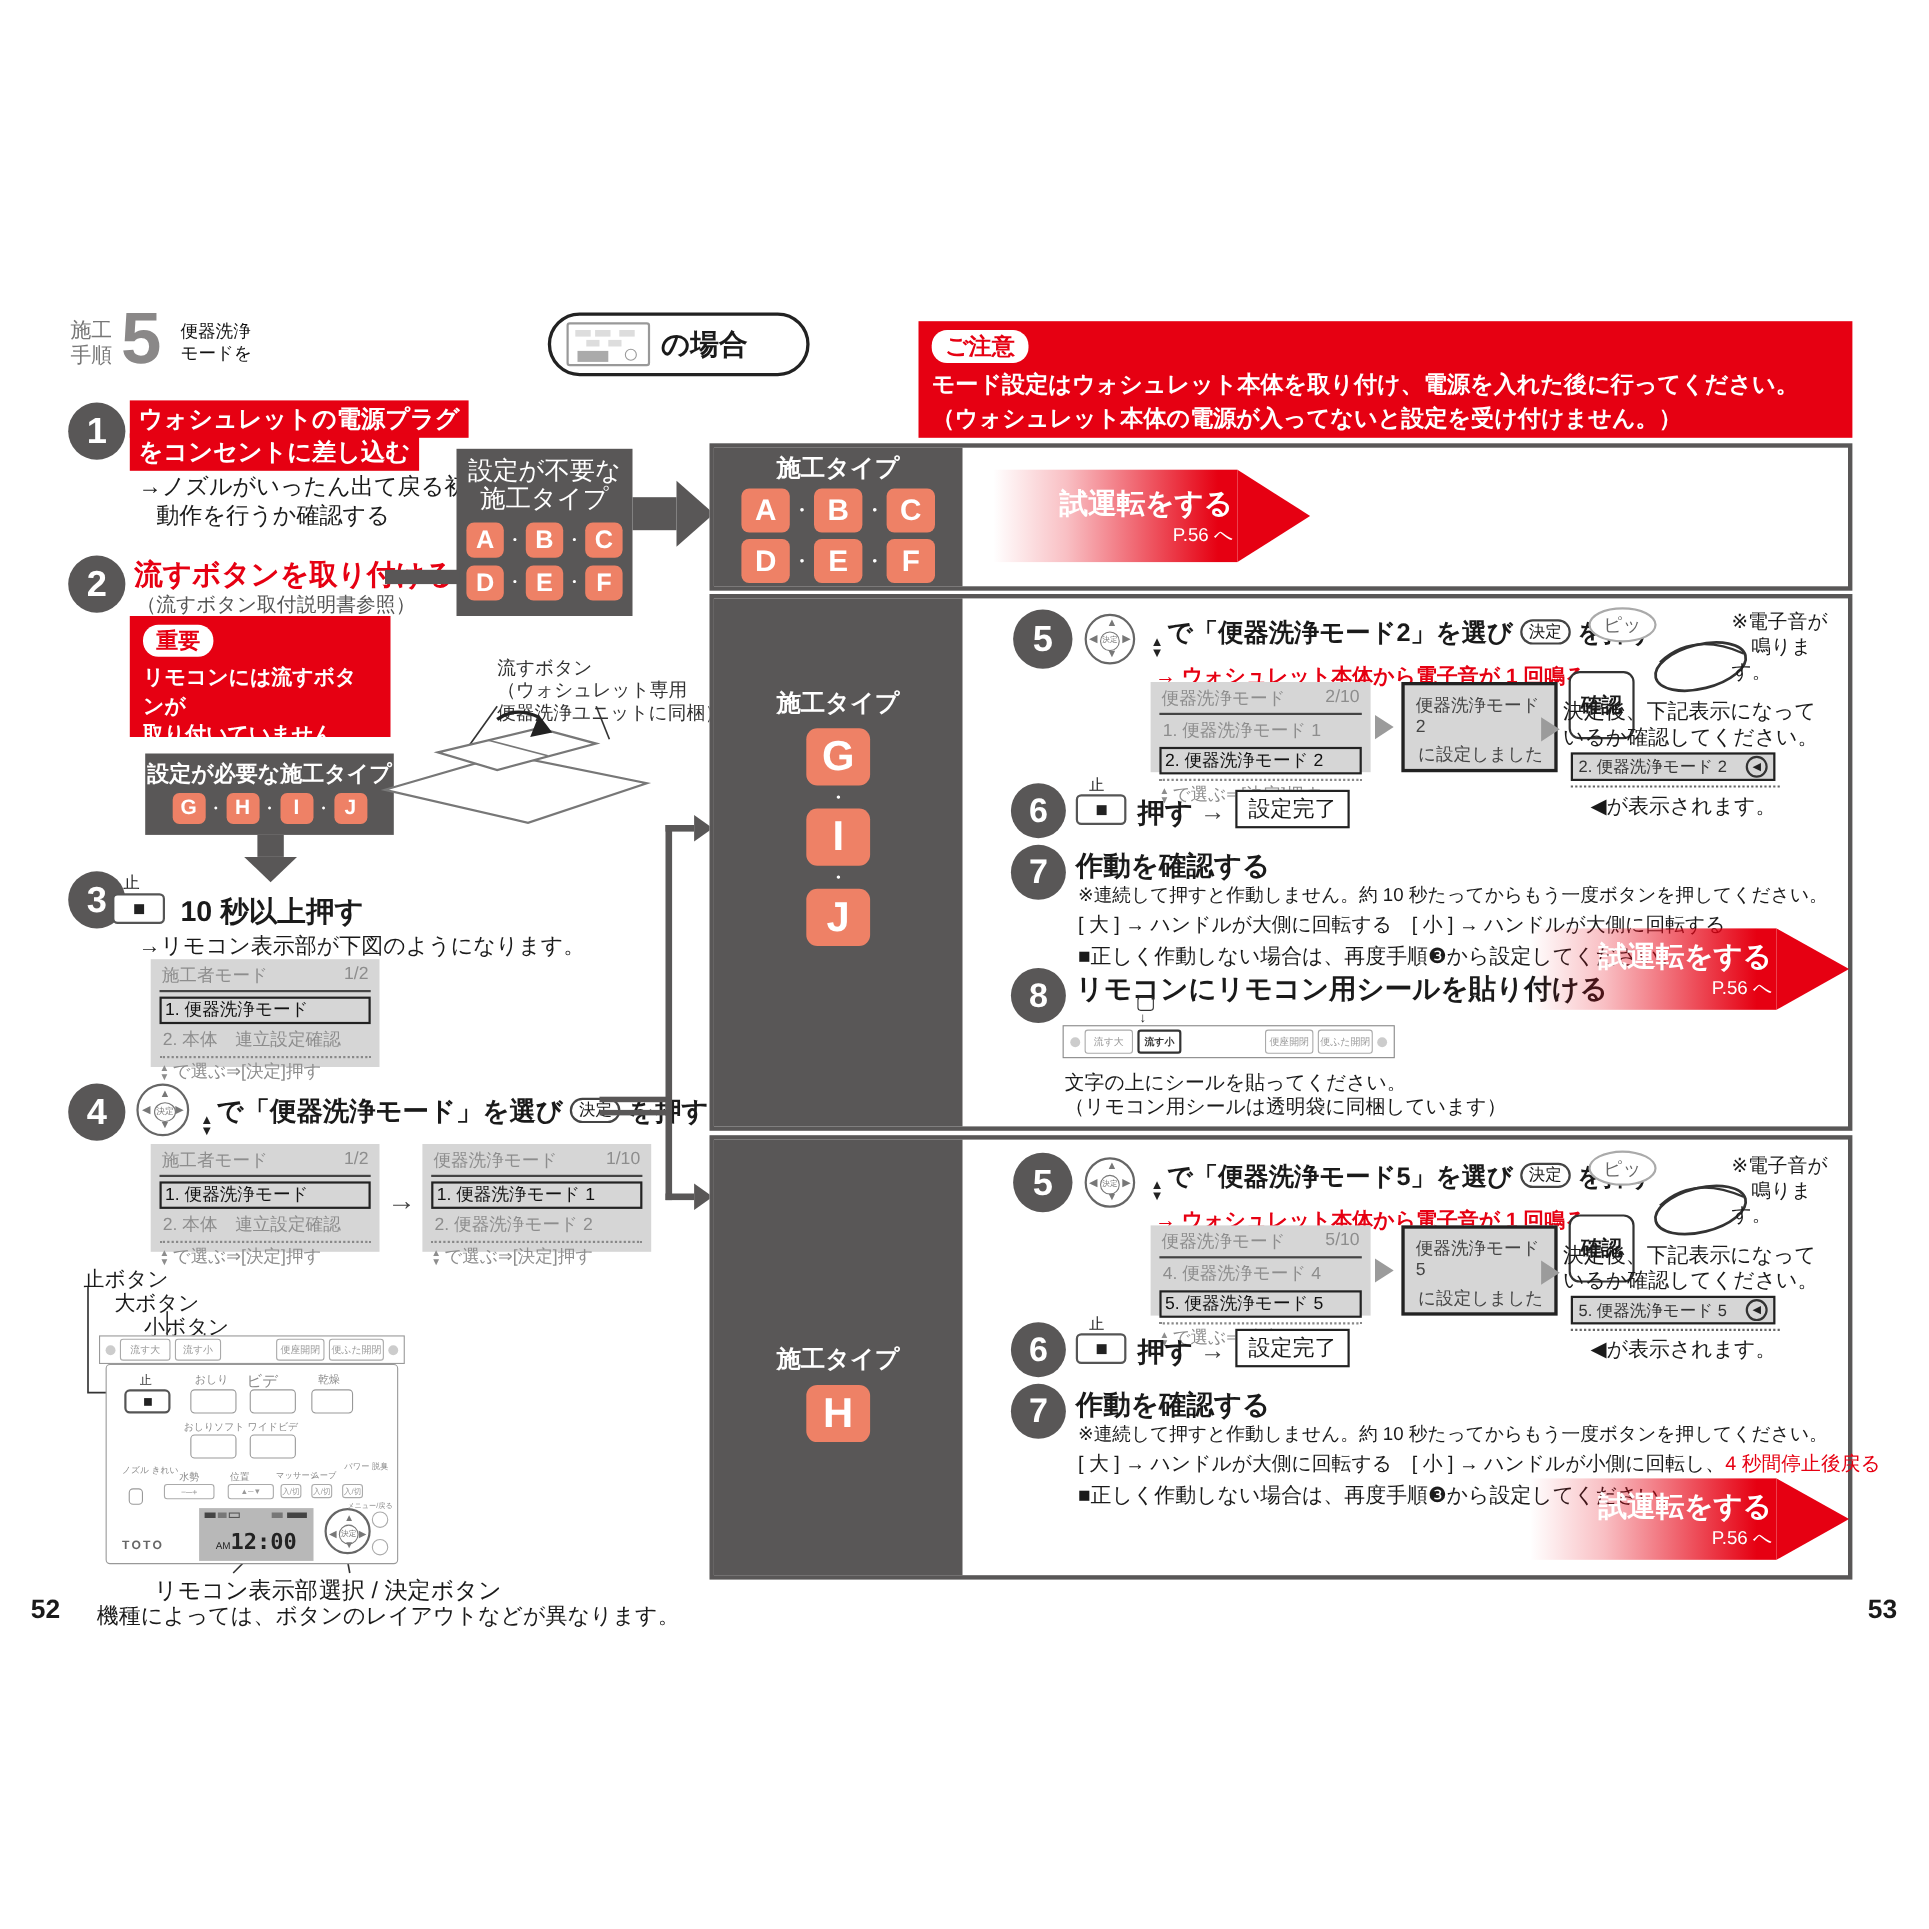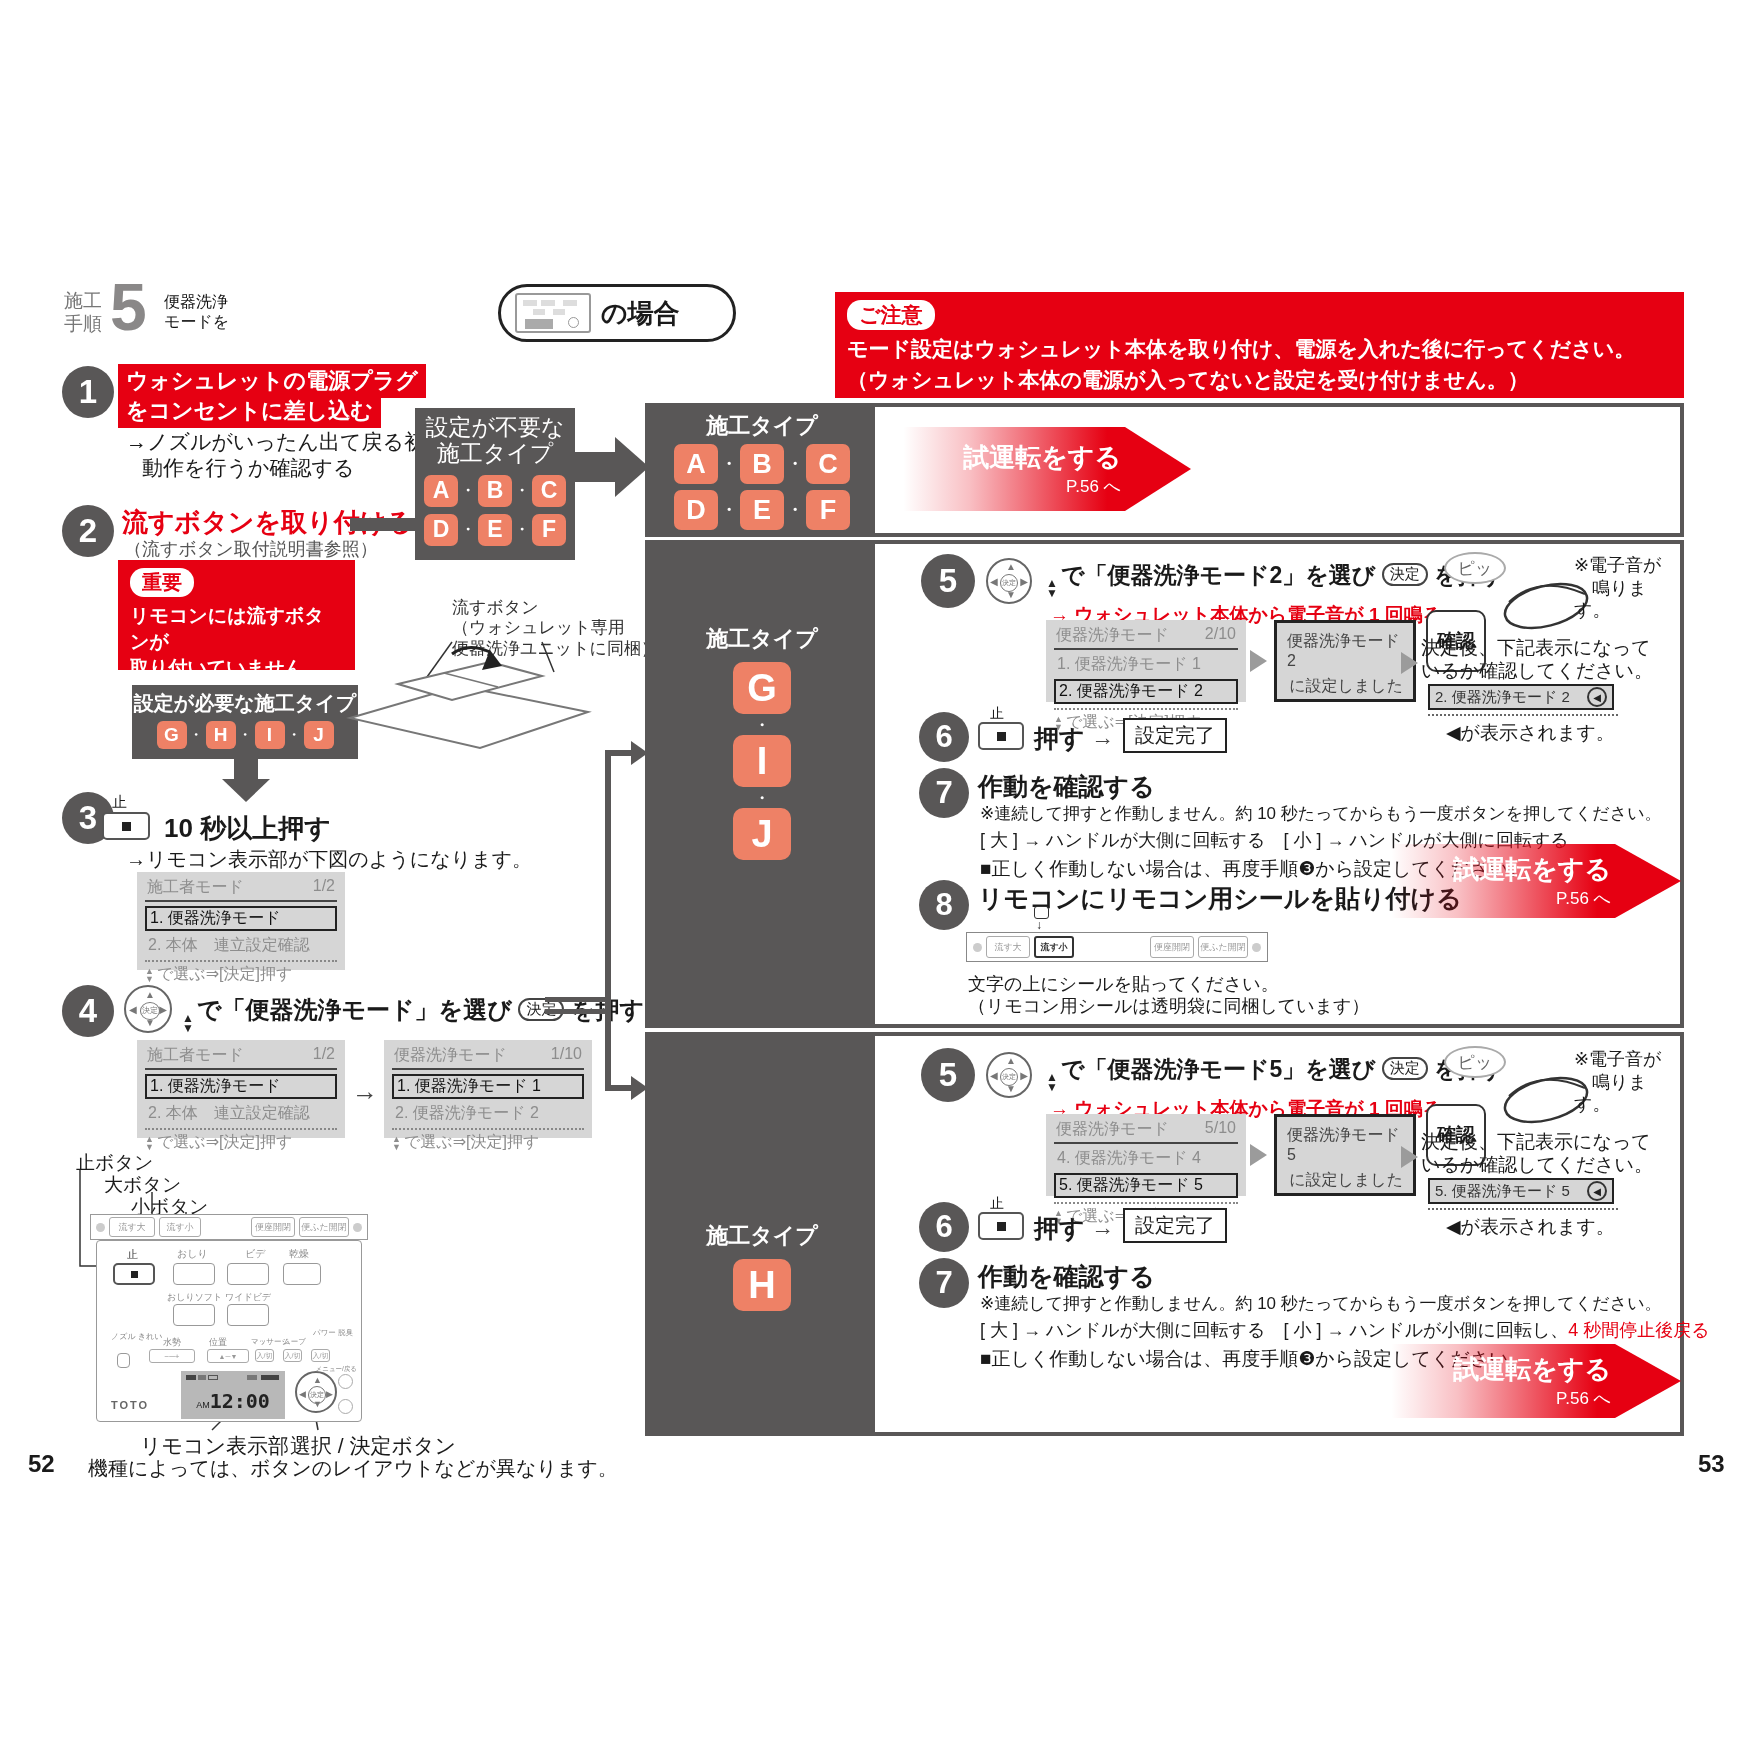--- a/index.html
+++ b/index.html
@@ -208,21 +208,21 @@
       <span class="tinybtn" style="width:50px;height:20px;font-size:9px">便ふた開閉</span>
       <span class="screw"></span>
     </div>
     <div style="position:absolute;left:8px;top:28px;width:266px;height:182px;border:1.5px solid #999;border-radius:4px;background:#fff">
       <span class="rlbl" style="left:30px;top:6px;font-size:11px;color:#333">止</span>
       <span class="stopbtn" style="position:absolute;left:16px;top:22px;width:42px;height:22px">
           <span class="stopsq" style="width:7px;height:7px"></span>
         </span>
       <span class="rlbl" style="left:80px;top:6px;font-size:10px">おしり</span>
       <span class="rbtn" style="position:absolute;left:76px;top:22px;width:42px;height:22px"></span>
-      <span class="rlbl" style="left:148px;top:6px;font-size:10px">ビデ</span>
+      <span class="rlbl" style="left:127px;top:6px;font-size:14px">ビデ</span>
       <span class="rbtn" style="position:absolute;left:130px;top:22px;width:42px;height:22px"></span>
       <span class="rlbl" style="left:192px;top:6px;font-size:10px">乾燥</span>
       <span class="rbtn" style="position:absolute;left:186px;top:22px;width:38px;height:22px"></span>
       <span class="rlbl" style="left:70px;top:50px;font-size:9px">おしりソフト</span>
       <span class="rbtn" style="position:absolute;left:76px;top:63px;width:42px;height:22px"></span>
       <span class="rlbl" style="left:128px;top:50px;font-size:9px">ワイドビデ</span>
       <span class="rbtn" style="position:absolute;left:130px;top:63px;width:42px;height:22px"></span>
       <span class="rlbl pre" style="left:14px;top:92px;font-size:8px;line-height:1.1">ノズル
 きれい</span>
       <span class="rbtn" style="position:absolute;left:20px;top:112px;width:13px;height:15px"></span>

